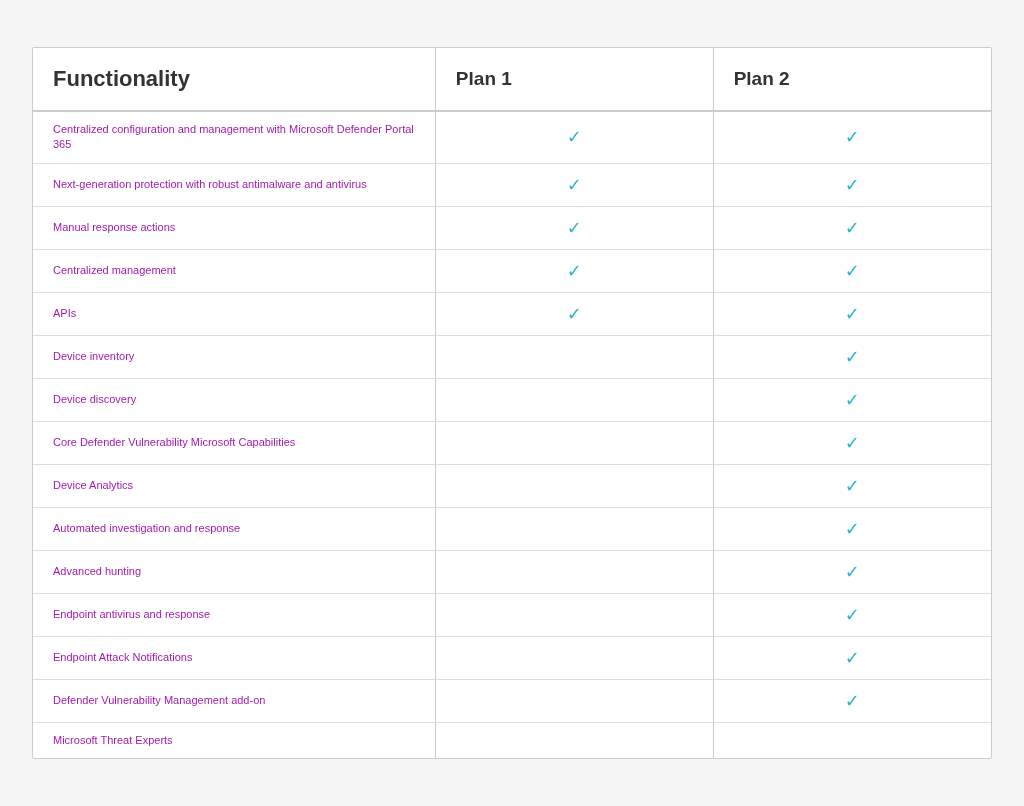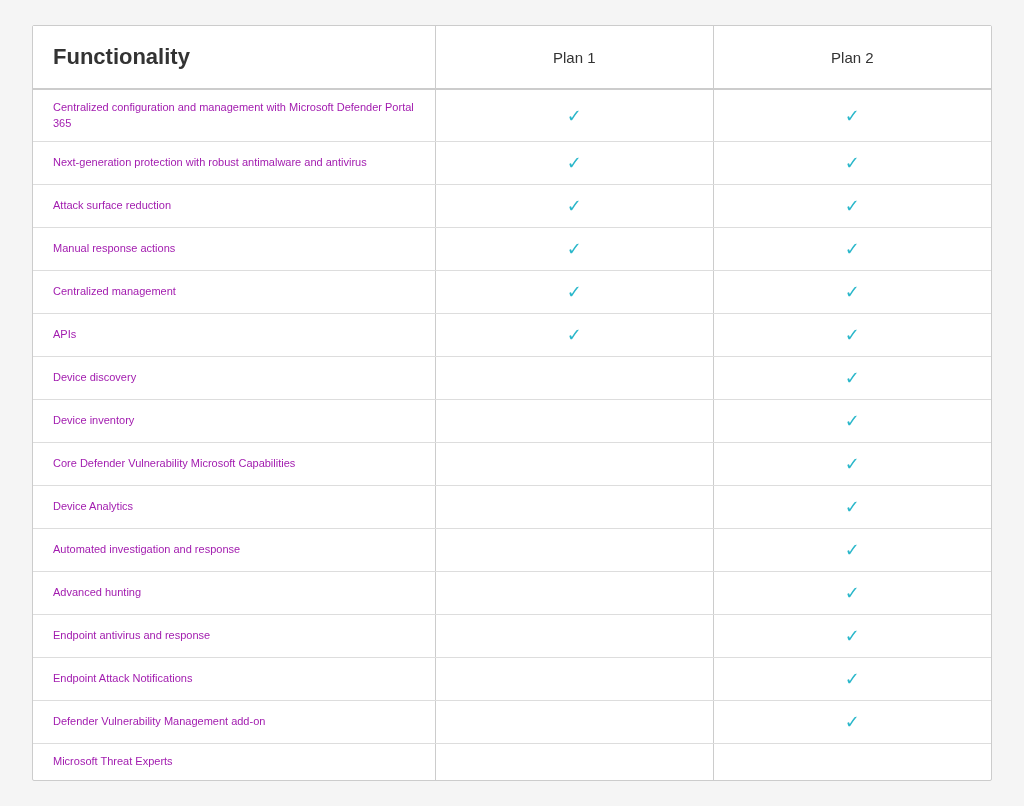--- a/index.html
+++ b/index.html
@@ -27,23 +27,23 @@
       margin: 20px auto;
     }
 
     table {
       width: 100%;
       border-collapse: collapse;
     }
 
     thead tr th {
       padding: 18px 20px;
-      text-align: center;
-      font-weight: 400;
-      font-size: 15px;
+      text-align: left;
+      font-weight: 700;
+      font-size: 19px;
       border-bottom: 2px solid #ccc;
       background: #fff;
     }
 
     thead tr th:first-child {
       text-align: left;
       font-size: 22px;
       font-weight: 700;
       width: 42%;
       border-right: 1px solid #ccc;
@@ -107,46 +107,41 @@
           <td>Centralized configuration and management with Microsoft Defender Portal 365</td>
           <td><span class="checkmark">✓</span></td>
           <td><span class="checkmark">✓</span></td>
         </tr>
         <tr>
           <td>Next-generation protection with robust antimalware and antivirus</td>
           <td><span class="checkmark">✓</span></td>
           <td><span class="checkmark">✓</span></td>
         </tr>
         <tr>
-          <td>Attack surface reduction</td>
-          <td><span class="checkmark">✓</span></td>
-          <td><span class="checkmark">✓</span></td>
-        </tr>
-        <tr>
           <td>Manual response actions</td>
           <td><span class="checkmark">✓</span></td>
           <td><span class="checkmark">✓</span></td>
         </tr>
         <tr>
           <td>Centralized management</td>
           <td><span class="checkmark">✓</span></td>
           <td><span class="checkmark">✓</span></td>
         </tr>
         <tr>
           <td>APIs</td>
           <td><span class="checkmark">✓</span></td>
           <td><span class="checkmark">✓</span></td>
         </tr>
         <tr>
-          <td>Device discovery</td>
+          <td>Device inventory</td>
           <td></td>
           <td><span class="checkmark">✓</span></td>
         </tr>
         <tr>
-          <td>Device inventory</td>
+          <td>Device discovery</td>
           <td></td>
           <td><span class="checkmark">✓</span></td>
         </tr>
         <tr>
           <td>Core Defender Vulnerability Microsoft Capabilities</td>
           <td></td>
           <td><span class="checkmark">✓</span></td>
         </tr>
         <tr>
           <td>Device Analytics</td>

